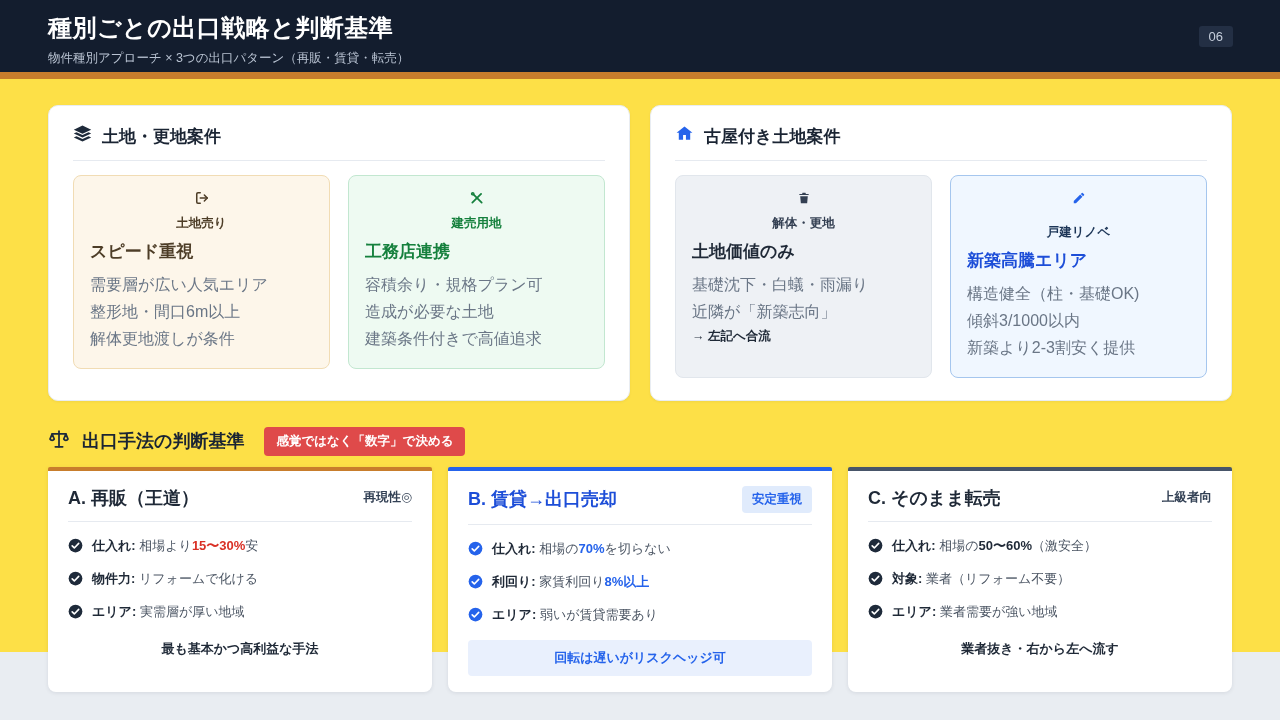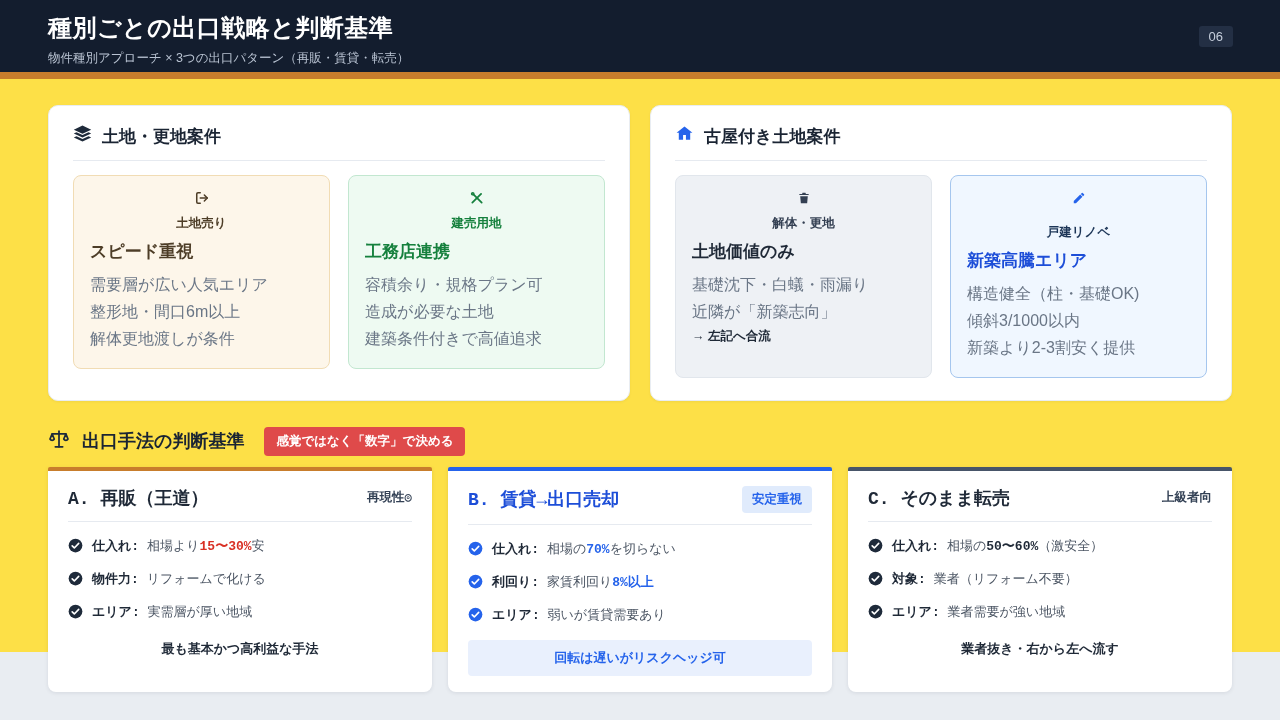--- a/index.html
+++ b/index.html
@@ -49,21 +49,21 @@
   .opt-blue  { background:#f0f7ff; border-color:#a5c6ee; }
   .opt-blue .opt-label { color:#1c3557;gap:16px; } .opt-blue .opt-heading { color:#1d4ed8; }
 
   
   .sec2-head { display:flex; align-items:center; gap:12px; margin-top:26px; }
   .sec2-head svg { width:22px; height:22px; }
   .sec2-title { font-size:18px; font-weight:bold; color:#1a2433; }
   .sec2-badge { background:#df4a4a; color:#ffffff; font-size:12.5px; font-weight:bold;
                 padding:6px 12px; border-radius:4px; margin-left:8px; }
 
-  .col-grid { display:grid; grid-template-columns:1fr 1fr 1fr; gap:16px; margin-top:11px;font-family:Liberation Mono, monospace; }
+  .col-grid { display:grid; grid-template-columns:1fr 1fr 1fr; gap:16px; margin-top:11px; }
   .crit { background:#ffffff; border-top:4px solid #999; border-radius:2px 2px 8px 8px;
           box-shadow:0 1px 4px rgba(15,23,42,.09); padding:15px 20px 16px; }
   .crit-amber { border-top-color:#c87d2c; }
   .crit-blue  { border-top-color:#2563eb; }
   .crit-slate { border-top-color:#475569; }
   .crit-head { display:flex; justify-content:space-between; align-items:center;
                padding-bottom:11px; border-bottom:1px solid #e6eaf0; }
   .crit-heading { font-size:18px; font-weight:bold; color:#1f2937; }
   .crit-blue .crit-heading { color:#1d4ed8; }
   .crit-tag { font-size:12.5px; font-weight:bold; color:#334155; white-space:nowrap; }

